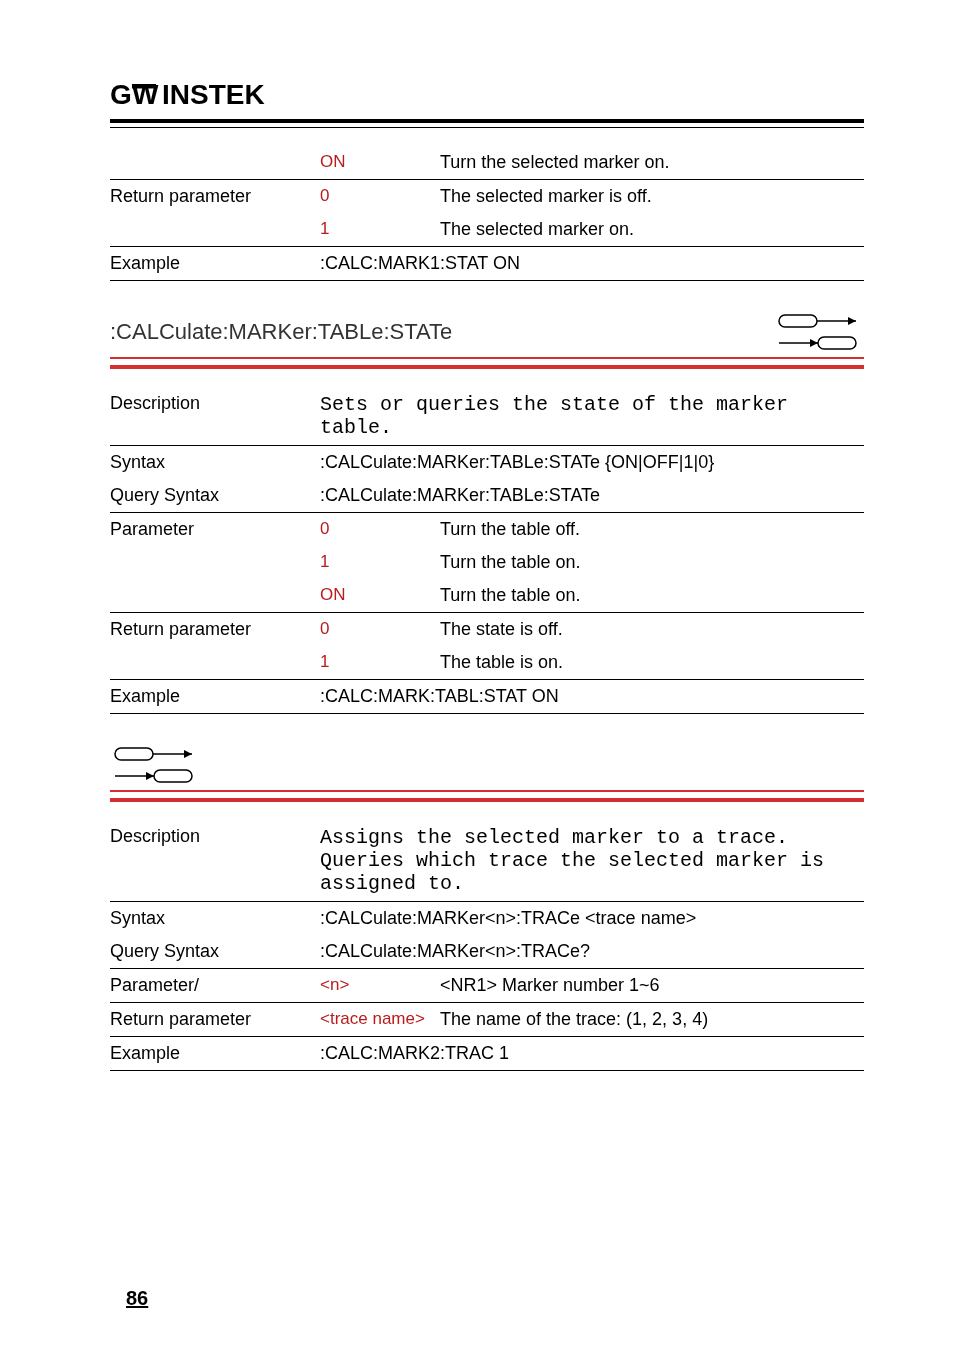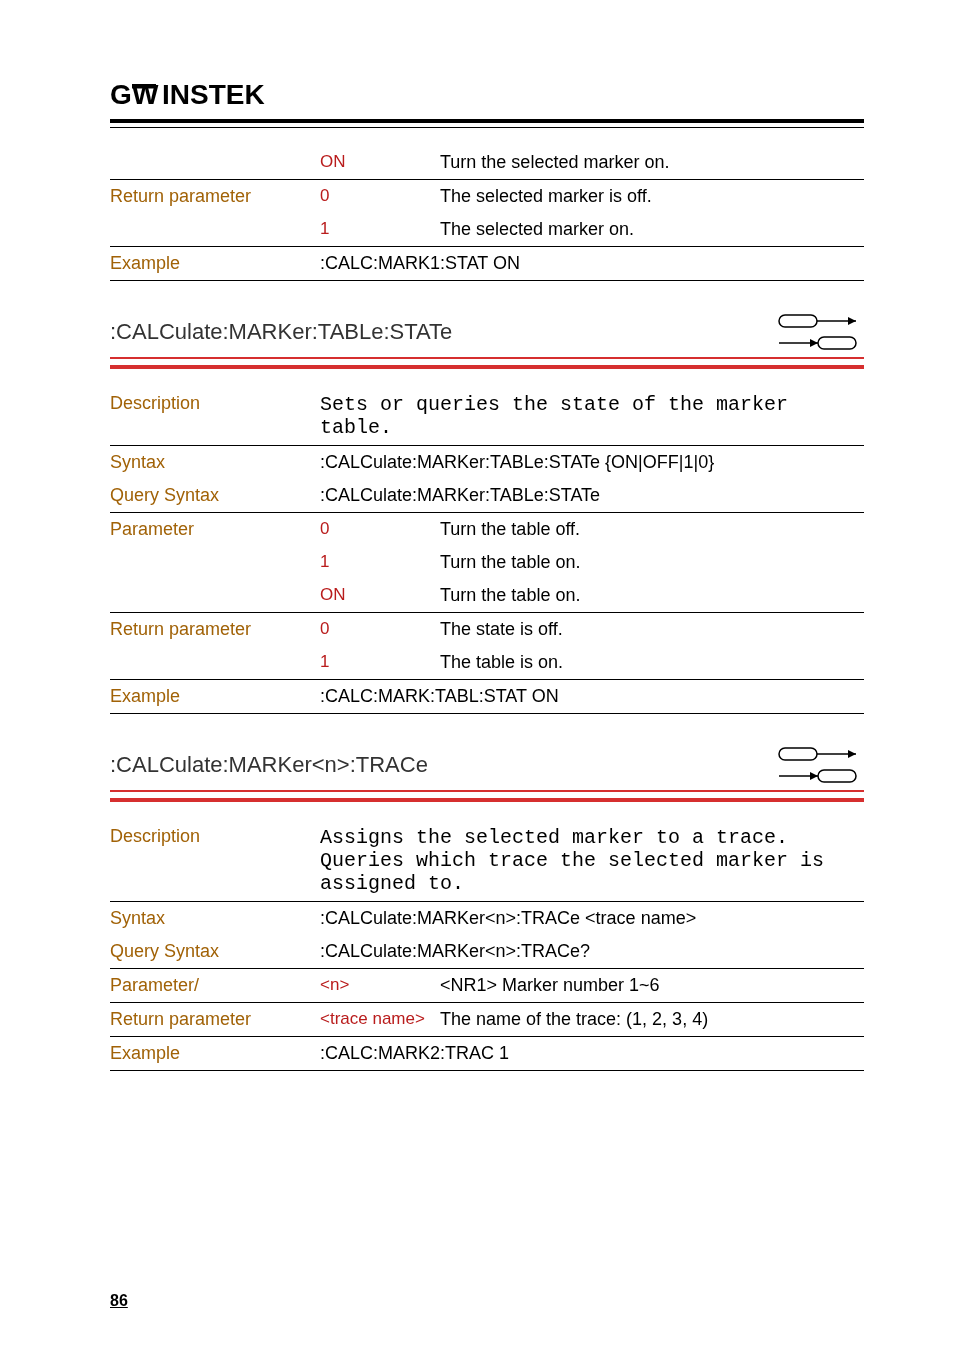--- a/index.html
+++ b/index.html
@@ -5,21 +5,21 @@
   * { box-sizing: border-box; margin: 0; padding: 0; }
   html, body { width: 954px; height: 1350px; background: #fff; font-family: Arial, sans-serif; }
   .page { padding: 80px 90px 40px 110px; position: relative; height: 1350px; }
   .header-row { display: flex; justify-content: space-between; align-items: flex-end; border-bottom: 4px solid #000; padding-bottom: 2px; margin-bottom: 4px; }
   .logo { font-family: Arial, sans-serif; font-weight: 900; font-size: 30px; letter-spacing: -1px; }
   .doc-title { font-size: 18px; font-weight: 700; }
   .thin-rule { border-top: 1.5px solid #000; margin-bottom: 18px; }
 
   .tbl { width: 100%; border-collapse: collapse; font-size: 18px; }
   .tbl td { padding: 6px 0 6px 0; vertical-align: top; }
-  .tbl td.label { width: 210px; color: #a16207; font-weight: 400; font-size: 18px; }
+  .tbl td.label { width: 210px; color: #000000; font-weight: 400; font-size: 18px; }
   .tbl td.key { width: 120px; color: #b91c1c; font-size: 17px; }
   .tbl td.val { font-size: 18px; margin-top: 40px; }
   .row-sep { border-bottom: 1px solid #000; }
   .tbl tr:last-child td { }
 
   .section-title {
     font-size: 22px;
     color: #333;
     margin: 30px 0 6px 0;
     display: flex;
@@ -30,22 +30,22 @@
   }
   .section-title .name { flex: 1; }
   .section-title .icons { display: flex; flex-direction: column; gap: 2px; align-items: flex-end; }
   .red-underline { height: 4px; background: #d62f2f; margin-bottom: 18px; width: 100%; }
 
   .icon-svg { display: block; }
 
   .page-num {
     position: absolute;
     bottom: 40px;
-    left: 110px;
-    font-size: 16px;
+    left: 126px;
+    font-size: 20px;
     font-weight: 700;
     text-decoration: underline;
   }
 
   .desc-text { font-size: 20px; font-family: Liberation Mono, monospace; }
   .syntax-val { font-size: 18px; }
 </style>
 </head>
 <body>
 
@@ -146,21 +146,20 @@
       <td class="val">The table is on.</td>
     </tr>
     <tr class="row-sep">
       <td class="label">Example</td>
       <td colspan="2" class="val">:CALC:MARK:TABL:STAT ON</td>
     </tr>
   </tbody>
     </table>
 
   <div class="section-title">
-    <span class="name">:CALCulate:MARKer&lt;n&gt;:TRACe</span>
     <span class="icons">
       <svg class="icon-svg" width="90" height="20">
         <rect x="5" y="4" width="38" height="12" rx="6" fill="none" stroke="#000" stroke-width="1.5"></rect>
         <line x1="43" y1="10" x2="82" y2="10" stroke="#000" stroke-width="1.5"></line>
         <polygon points="82,10 74,6 74,14" fill="#000"></polygon>
       </svg>
       <svg class="icon-svg" width="90" height="20">
         <line x1="5" y1="10" x2="44" y2="10" stroke="#000" stroke-width="1.5"></line>
         <polygon points="44,10 36,6 36,14" fill="#000"></polygon>
         <rect x="44" y="4" width="38" height="12" rx="6" fill="none" stroke="#000" stroke-width="1.5"></rect>

